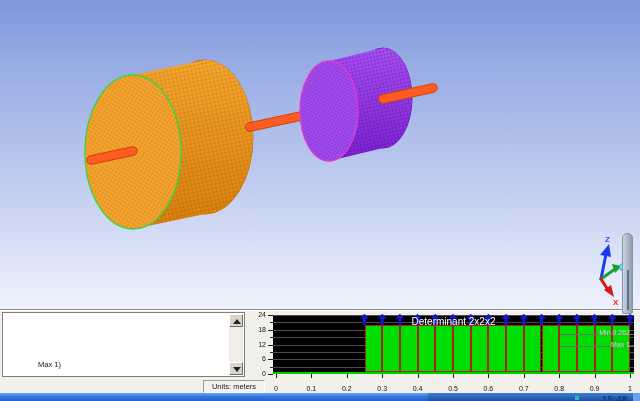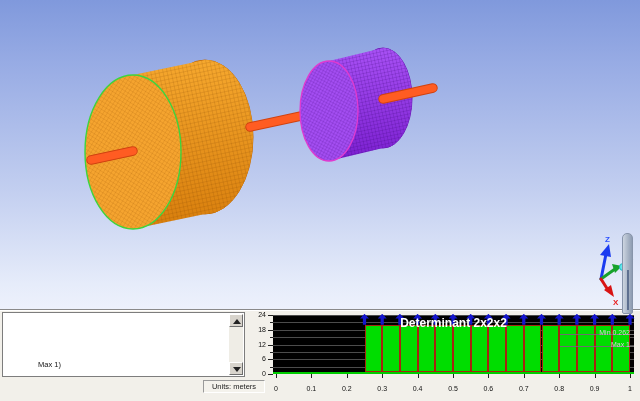--- a/index.html
+++ b/index.html
@@ -23,21 +23,21 @@
   .tri{position:absolute;left:3px;width:0;height:0;border-left:4px solid transparent;border-right:4px solid transparent;}
   .tri-up{top:4px;border-bottom:5px solid #222;}
   .tri-down{top:4px;border-top:5px solid #222;}
   #units-box{position:absolute;left:203px;top:380px;width:62px;height:13px;background:#f4f2ec;
     border-top:1px solid #9a9a9a;border-left:1px solid #9a9a9a;border-bottom:1px solid #ffffff;border-right:1px solid #ffffff;
     font-size:7.5px;line-height:11px;text-align:center;color:#222;box-sizing:border-box;}
   
   #chart-layer{position:absolute;left:0;top:0;width:640px;height:401px;pointer-events:none;}
   #plot{position:absolute;background:#000;}
   .chart-title{position:absolute;left:0;right:0;top:1px;text-align:center;
-    font-size:12px;font-weight:bold;color:#fff;z-index:6;}
+    font-size:10px;font-weight:normal;color:#fff;z-index:6;}
   .anno{position:absolute;right:4px;font-size:7px;color:#d4d4d4;z-index:6;white-space:nowrap;}
   .anno-line{position:absolute;height:1px;background:#6e6e6e;z-index:5;}
   .gridline{position:absolute;height:1px;background:#4c4c4c;z-index:1;}
   .bar{position:absolute;box-sizing:border-box;z-index:2;}
   .baseline{position:absolute;height:2px;z-index:3;}
   .marker-arrow{position:absolute;z-index:4;
     clip-path:polygon(50% 0,100% 42%,68% 42%,68% 100%,32% 100%,32% 42%,0 42%);}
   .ytick,.xtick{position:absolute;background:#222;}
   .ylab{position:absolute;width:24px;text-align:right;font-size:7px;color:#111;}
   .xlab{position:absolute;transform:translateX(-50%);font-size:7px;color:#111;white-space:nowrap;}
@@ -229,14 +229,21 @@
       <div class="xtick" style="left: 559.2px; top: 374px; width: 1px; height: 4px;"></div>
       <div class="xlab" style="left: 559.2px; top: 385px;">0.8</div>
       <div class="xtick" style="left: 594.6px; top: 374px; width: 1px; height: 4px;"></div>
       <div class="xlab" style="left: 594.6px; top: 385px;">0.9</div>
       <div class="xtick" style="left: 630px; top: 374px; width: 1px; height: 4px;"></div>
       <div class="xlab" style="left: 630px; top: 385px;">1</div>
     </div>
 
   <div id="slider-bar"></div>
 
+  <div id="taskbar">
+    <div id="tb-right">
+      <div id="tb-tray-dot"></div>
+      <div id="tb-clock">15:48</div>
+      <div id="tb-desktop"></div>
+    </div>
+  </div>
 
 </div>
 
 </body></html>

